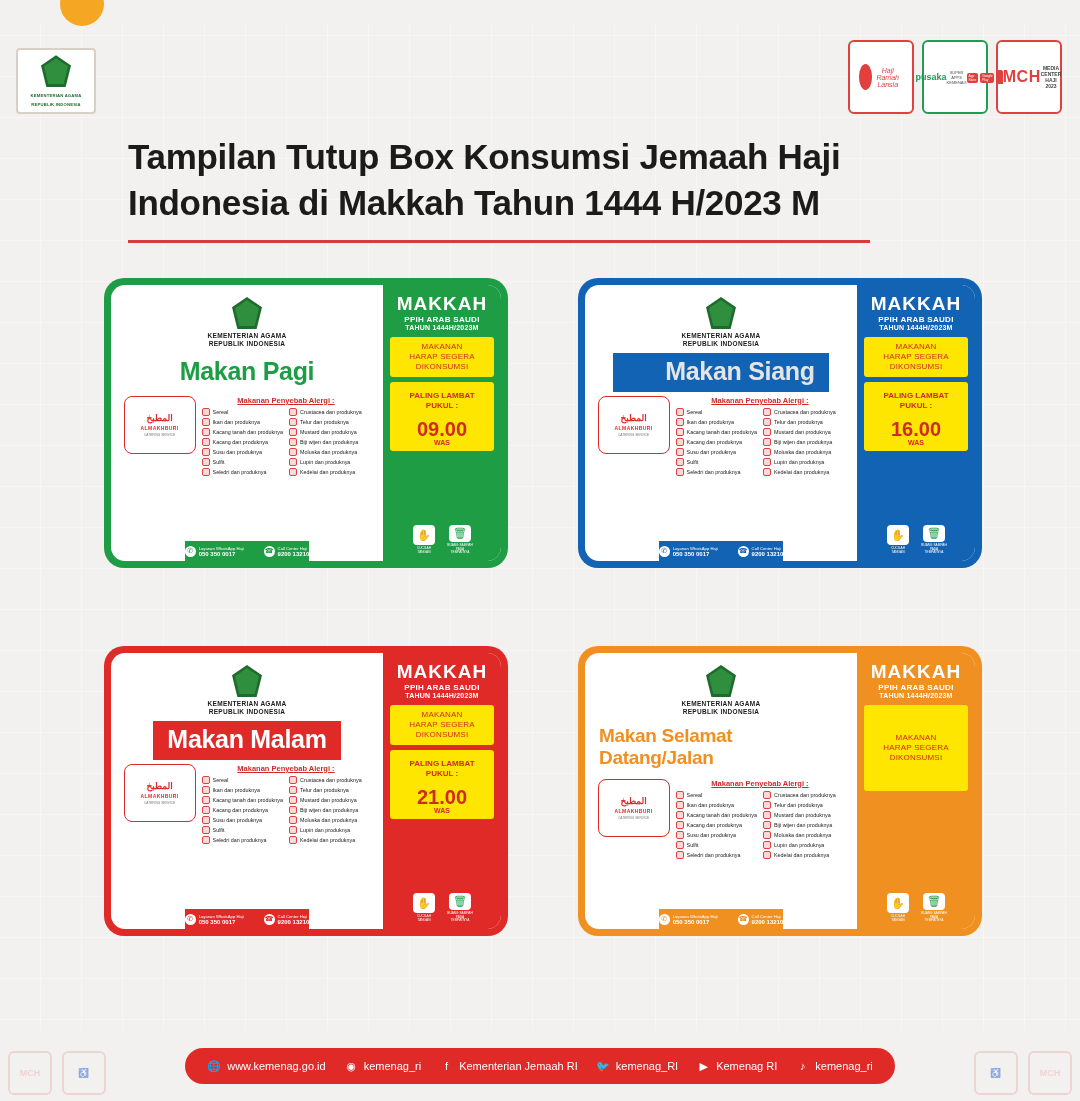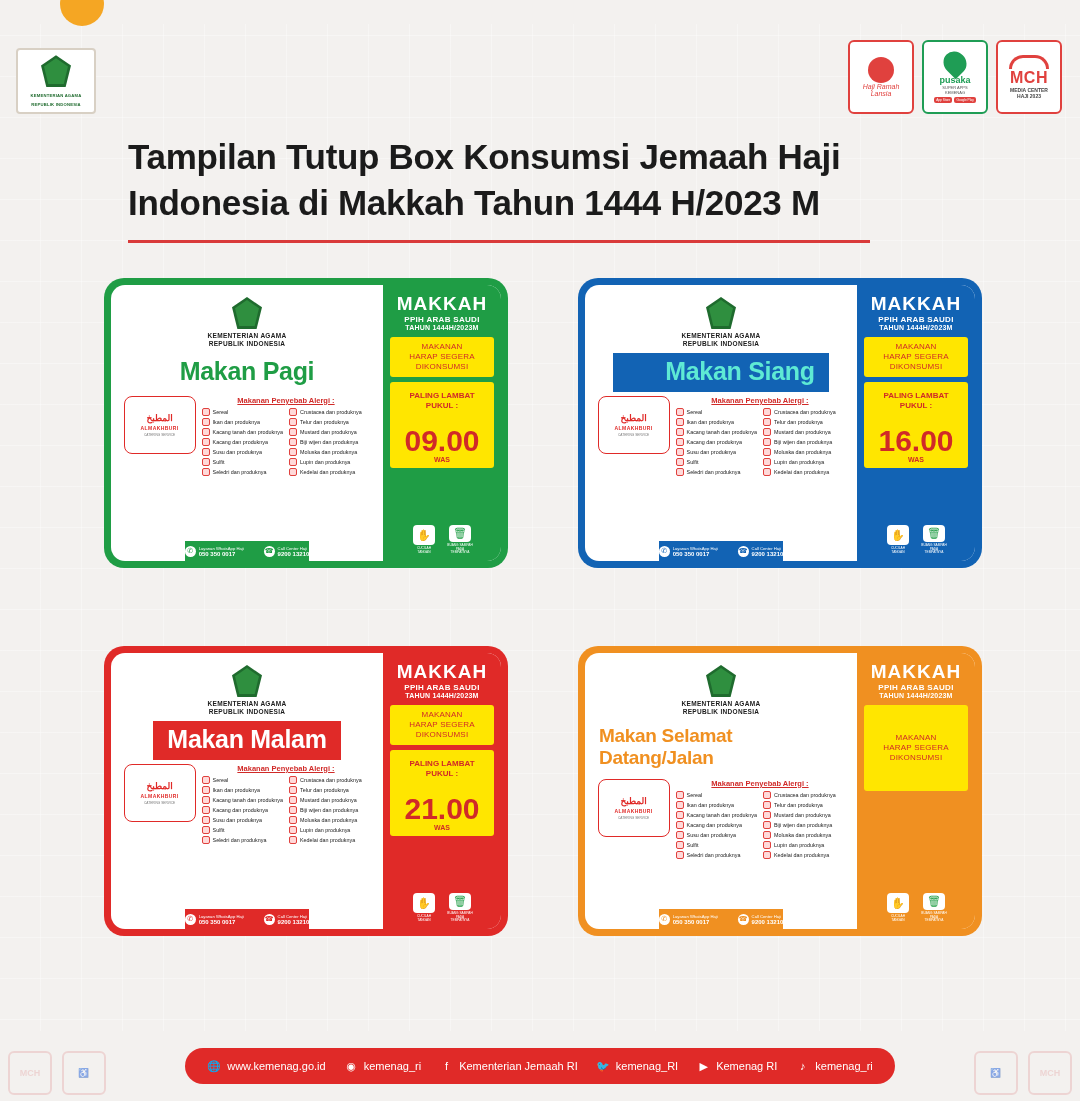--- a/index.html
+++ b/index.html
@@ -28,21 +28,21 @@
   .kemenag-badge {
     position:absolute; left:16px; top:48px; width:80px; height:66px;
     background:#fff; border:2px solid #d8d0c4; border-radius:4px;
     display:flex; flex-direction:column; align-items:center; justify-content:center;
     gap:3px;
   }
   .kemenag-badge .lbl { font-size:4.2px; color:#1f6b2e; font-weight:bold; text-align:center; line-height:1.25; letter-spacing:.2px; }
   .logo-row { position:absolute; right:18px; top:40px; display:flex; gap:8px; align-items:flex-start; }
   .logo-box {
     width:66px; height:74px; background:#fff; border:2px solid #e0413e; border-radius:6px;
-    display:flex; flex-direction:column; align-items:center; justify-content:center; padding:9px;
+    display:flex; flex-direction:row; align-items:center; justify-content:center; padding:9px;
   }
   .logo-box.green { border-color:#1f9d55; }
   .logo-box.red2 { border-color:#e0413e; }
   .mch-top { color:#e0413e; font-size:16px; font-weight:bold; letter-spacing:.5px; }
   .mch-sub { color:#444; font-size:5px; font-weight:bold; text-align:center; line-height:1.25; }
   .hrl-script { color:#e0413e; font-size:7px; font-style:italic; text-align:center; }
   .pusaka-word { color:#1f9d55; font-size:9px; font-weight:bold; }
   .pusaka-sub { font-size:4px; color:#555; text-align:center; }
   .mini-pills { display:flex; gap:2px; margin-top:2px; }
   .mini-pills span { font-size:3.2px; background:#e0413e; color:#fff; padding:1px 2px; border-radius:2px; }
@@ -95,21 +95,21 @@
     content:""; position:absolute; inset:3px;
     background:#2f8f3f;
     clip-path:polygon(50% 0%, 100% 32%, 82% 100%, 18% 100%, 0% 32%);
   }
   .crest-txt { font-size:6.5px; font-weight:bold; color:#1b1b1b; line-height:1.3; letter-spacing:.3px; }
 
   .meal-band { padding:4px 14px 6px; }
   .meal-name { font-size:25px; font-weight:bold; letter-spacing:-.3px; }
   .l-green .meal-name { color:#1f9d45; }
   .l-blue  .meal-band { background:#1263b4; }
-  .l-blue  .meal-name { color:#5eead4;margin-left:38px; }
+  .l-blue  .meal-name { color:#e5e5e5;margin-left:38px; }
   .l-red   .meal-band { background:#e02a28; }
   .l-red   .meal-name { color:#fff; }
   .l-orange .meal-name { color:#f09021; font-size:19px; }
 
   .allergy-box { margin:4px 10px 6px; flex:1; display:flex; align-items:flex-start; gap:6px; }
   .chef-logo {
     width:72px; height:58px; border:1.5px solid #e02a28; border-radius:8px;
     display:flex; flex-direction:column; align-items:center; justify-content:center; gap:2px;
     flex:0 0 auto; background:#fff;
   }
@@ -143,21 +143,21 @@
   
   .makkah { color:#fff; font-size:19px; font-weight:bold; letter-spacing:1px; line-height:1; }
   .ppih { color:#fff; font-size:8px; font-weight:bold; letter-spacing:.3px; margin-top:2px; }
   .tahun { color:#fff; font-size:7px; font-weight:bold; letter-spacing:.2px; }
   .yellow-box {
     margin-top:6px; width:104px; background:#ffe600; border-radius:3px;
     padding:5px 4px; text-align:center;
   }
   .warn { color:#d02a28; font-size:8px; font-weight:normal; line-height:1.25; letter-spacing:.2px; }
   .paling { color:#d02a28; font-size:8px; font-weight:bold; line-height:1.2; margin-top:4px; }
-  .time { color:#d02a28; font-size:30px; font-weight:bold; line-height:1; margin-top:16px; }
+  .time { color:#d02a28; font-size:20px; font-weight:bold; line-height:1; margin-top:9px; }
   .was { color:#d02a28; font-size:7px; font-weight:bold; }
   .yellow-box.tall { padding:28px 4px; }
   .icons-row { position:absolute; bottom:6px; left:0; width:100%; display:flex; justify-content:center; gap:10px; align-items:flex-end; }
   .ic { width:26px; height:30px; display:flex; flex-direction:column; align-items:center; gap:2px; }
   .ic .box { width:22px; height:20px; border-radius:4px; background:#fff; display:flex; align-items:center; justify-content:center; font-size:11px; color:#333; }
   .ic .cap { font-size:3.2px; color:#fff; text-align:center; line-height:1.1; }
   .ic.trash .box { background:#fff; color:#1f9d45; }
 
   
   .bottom-bar {

